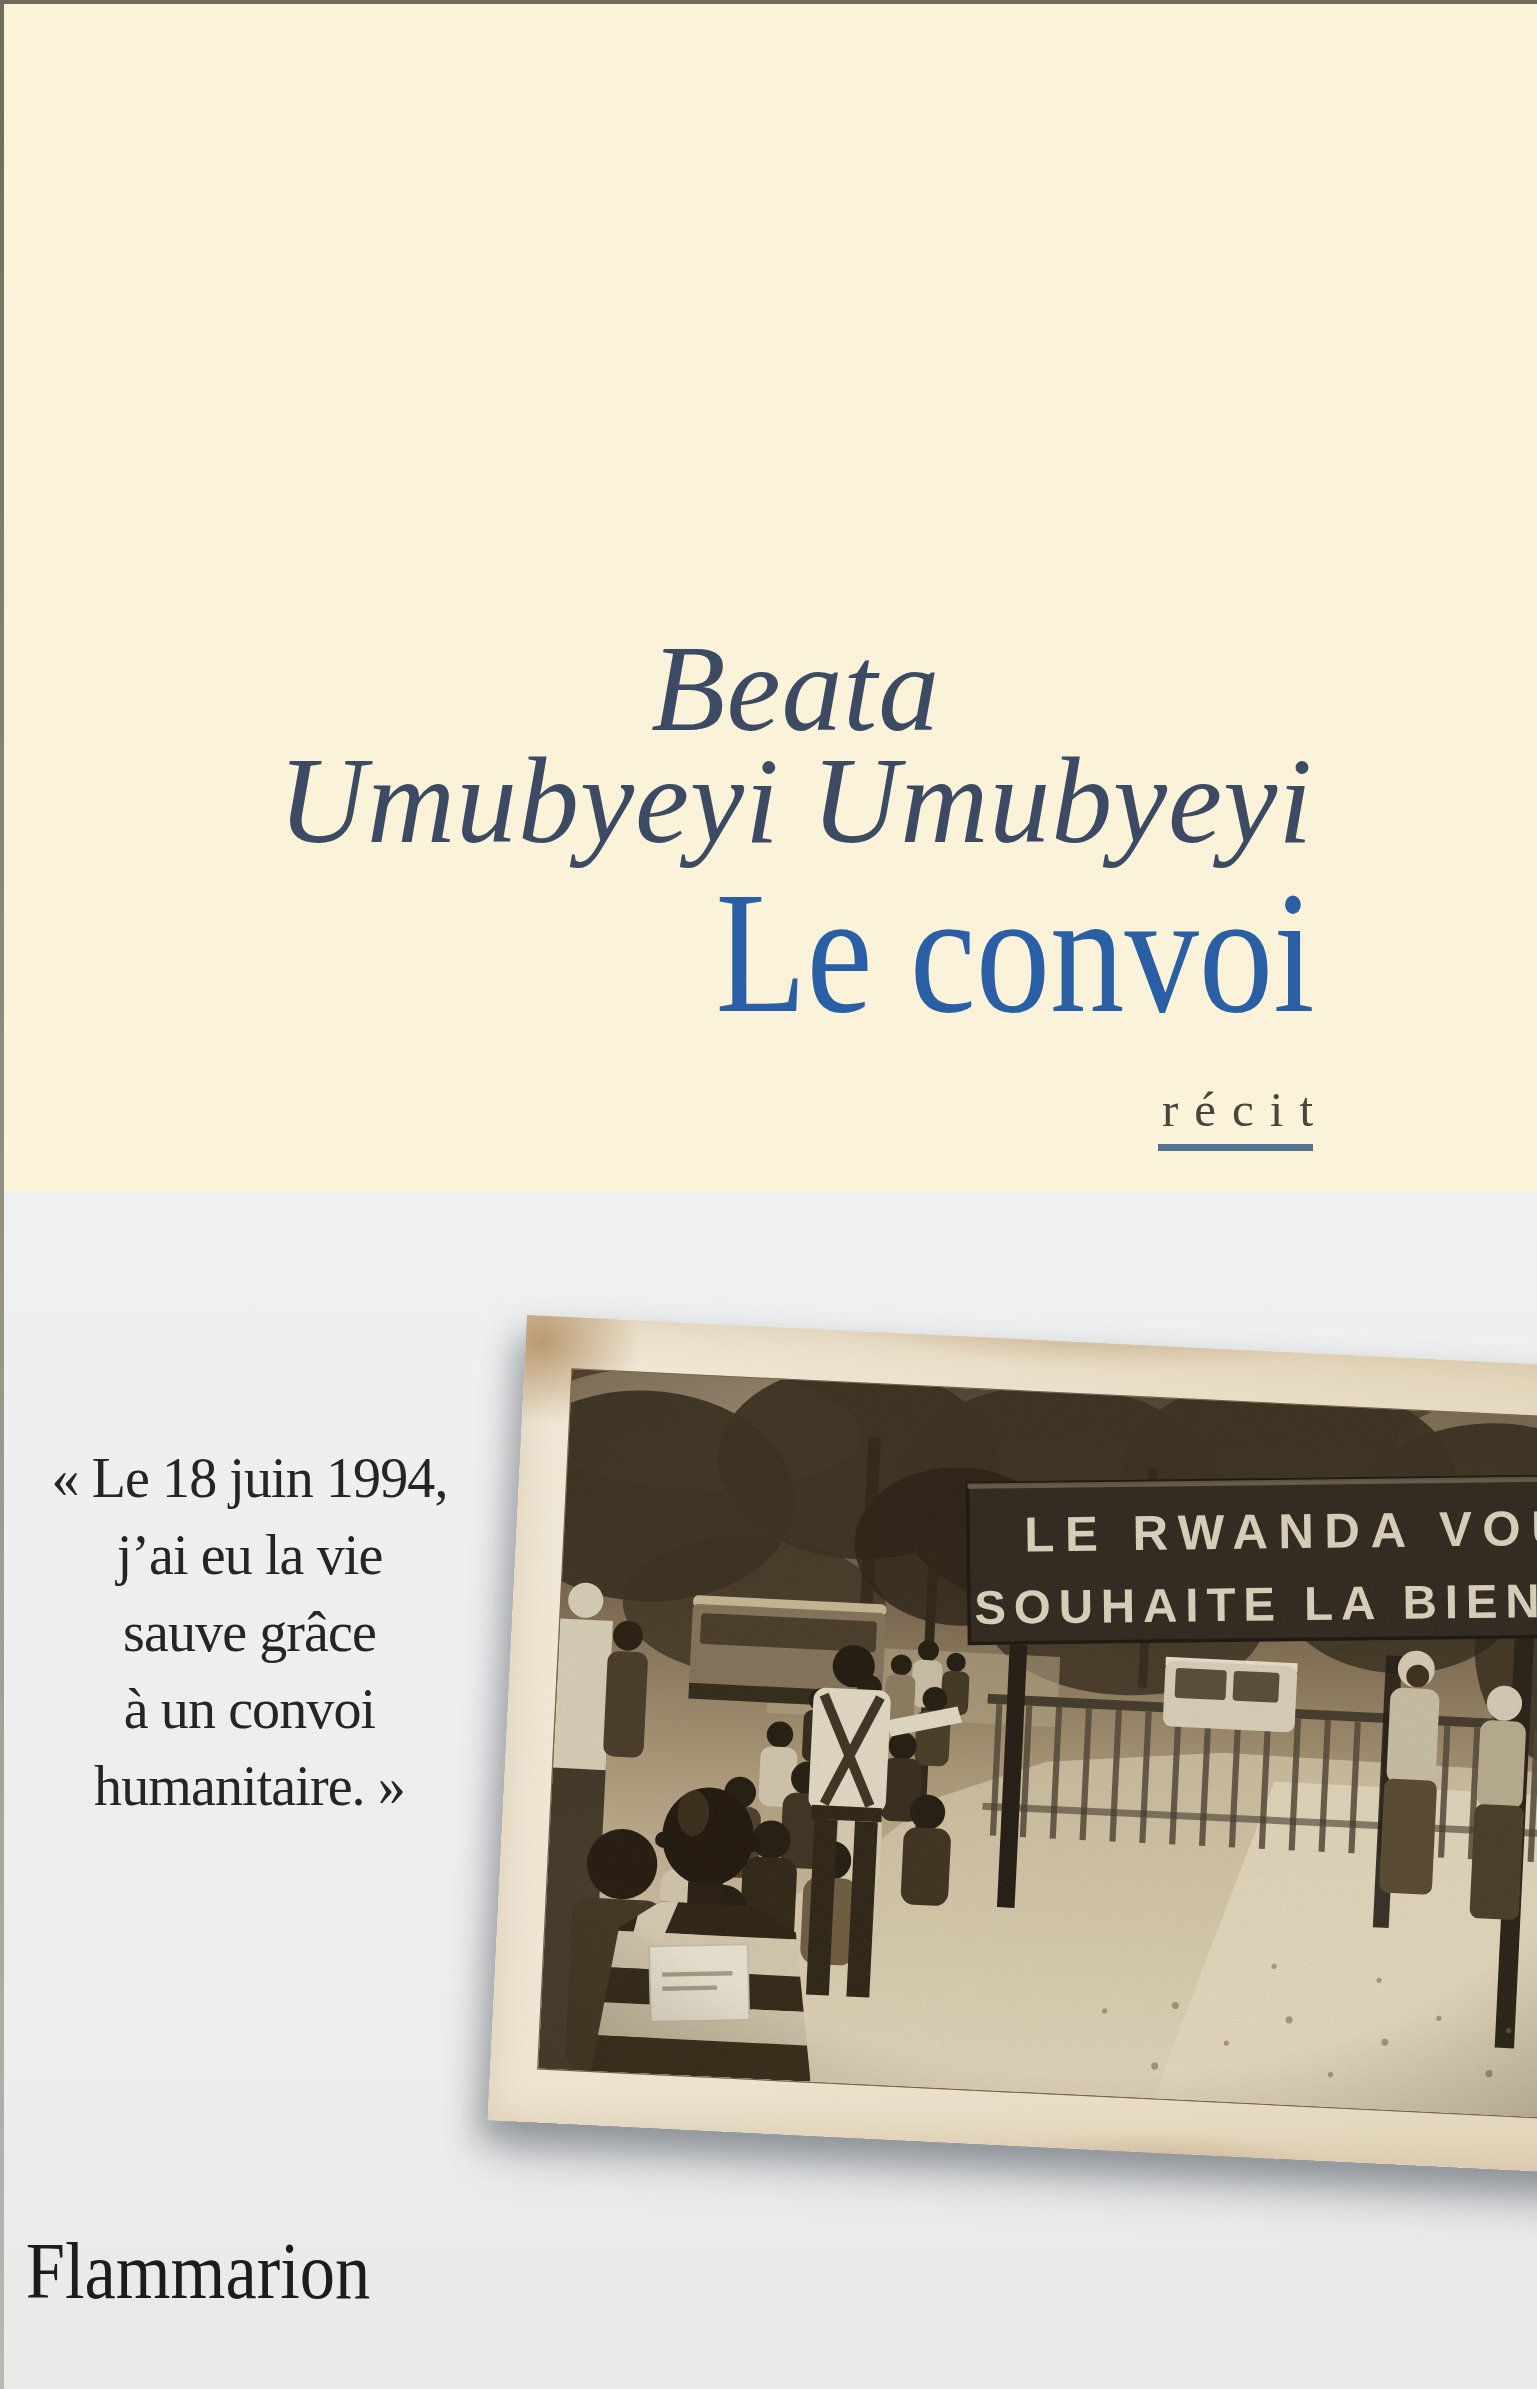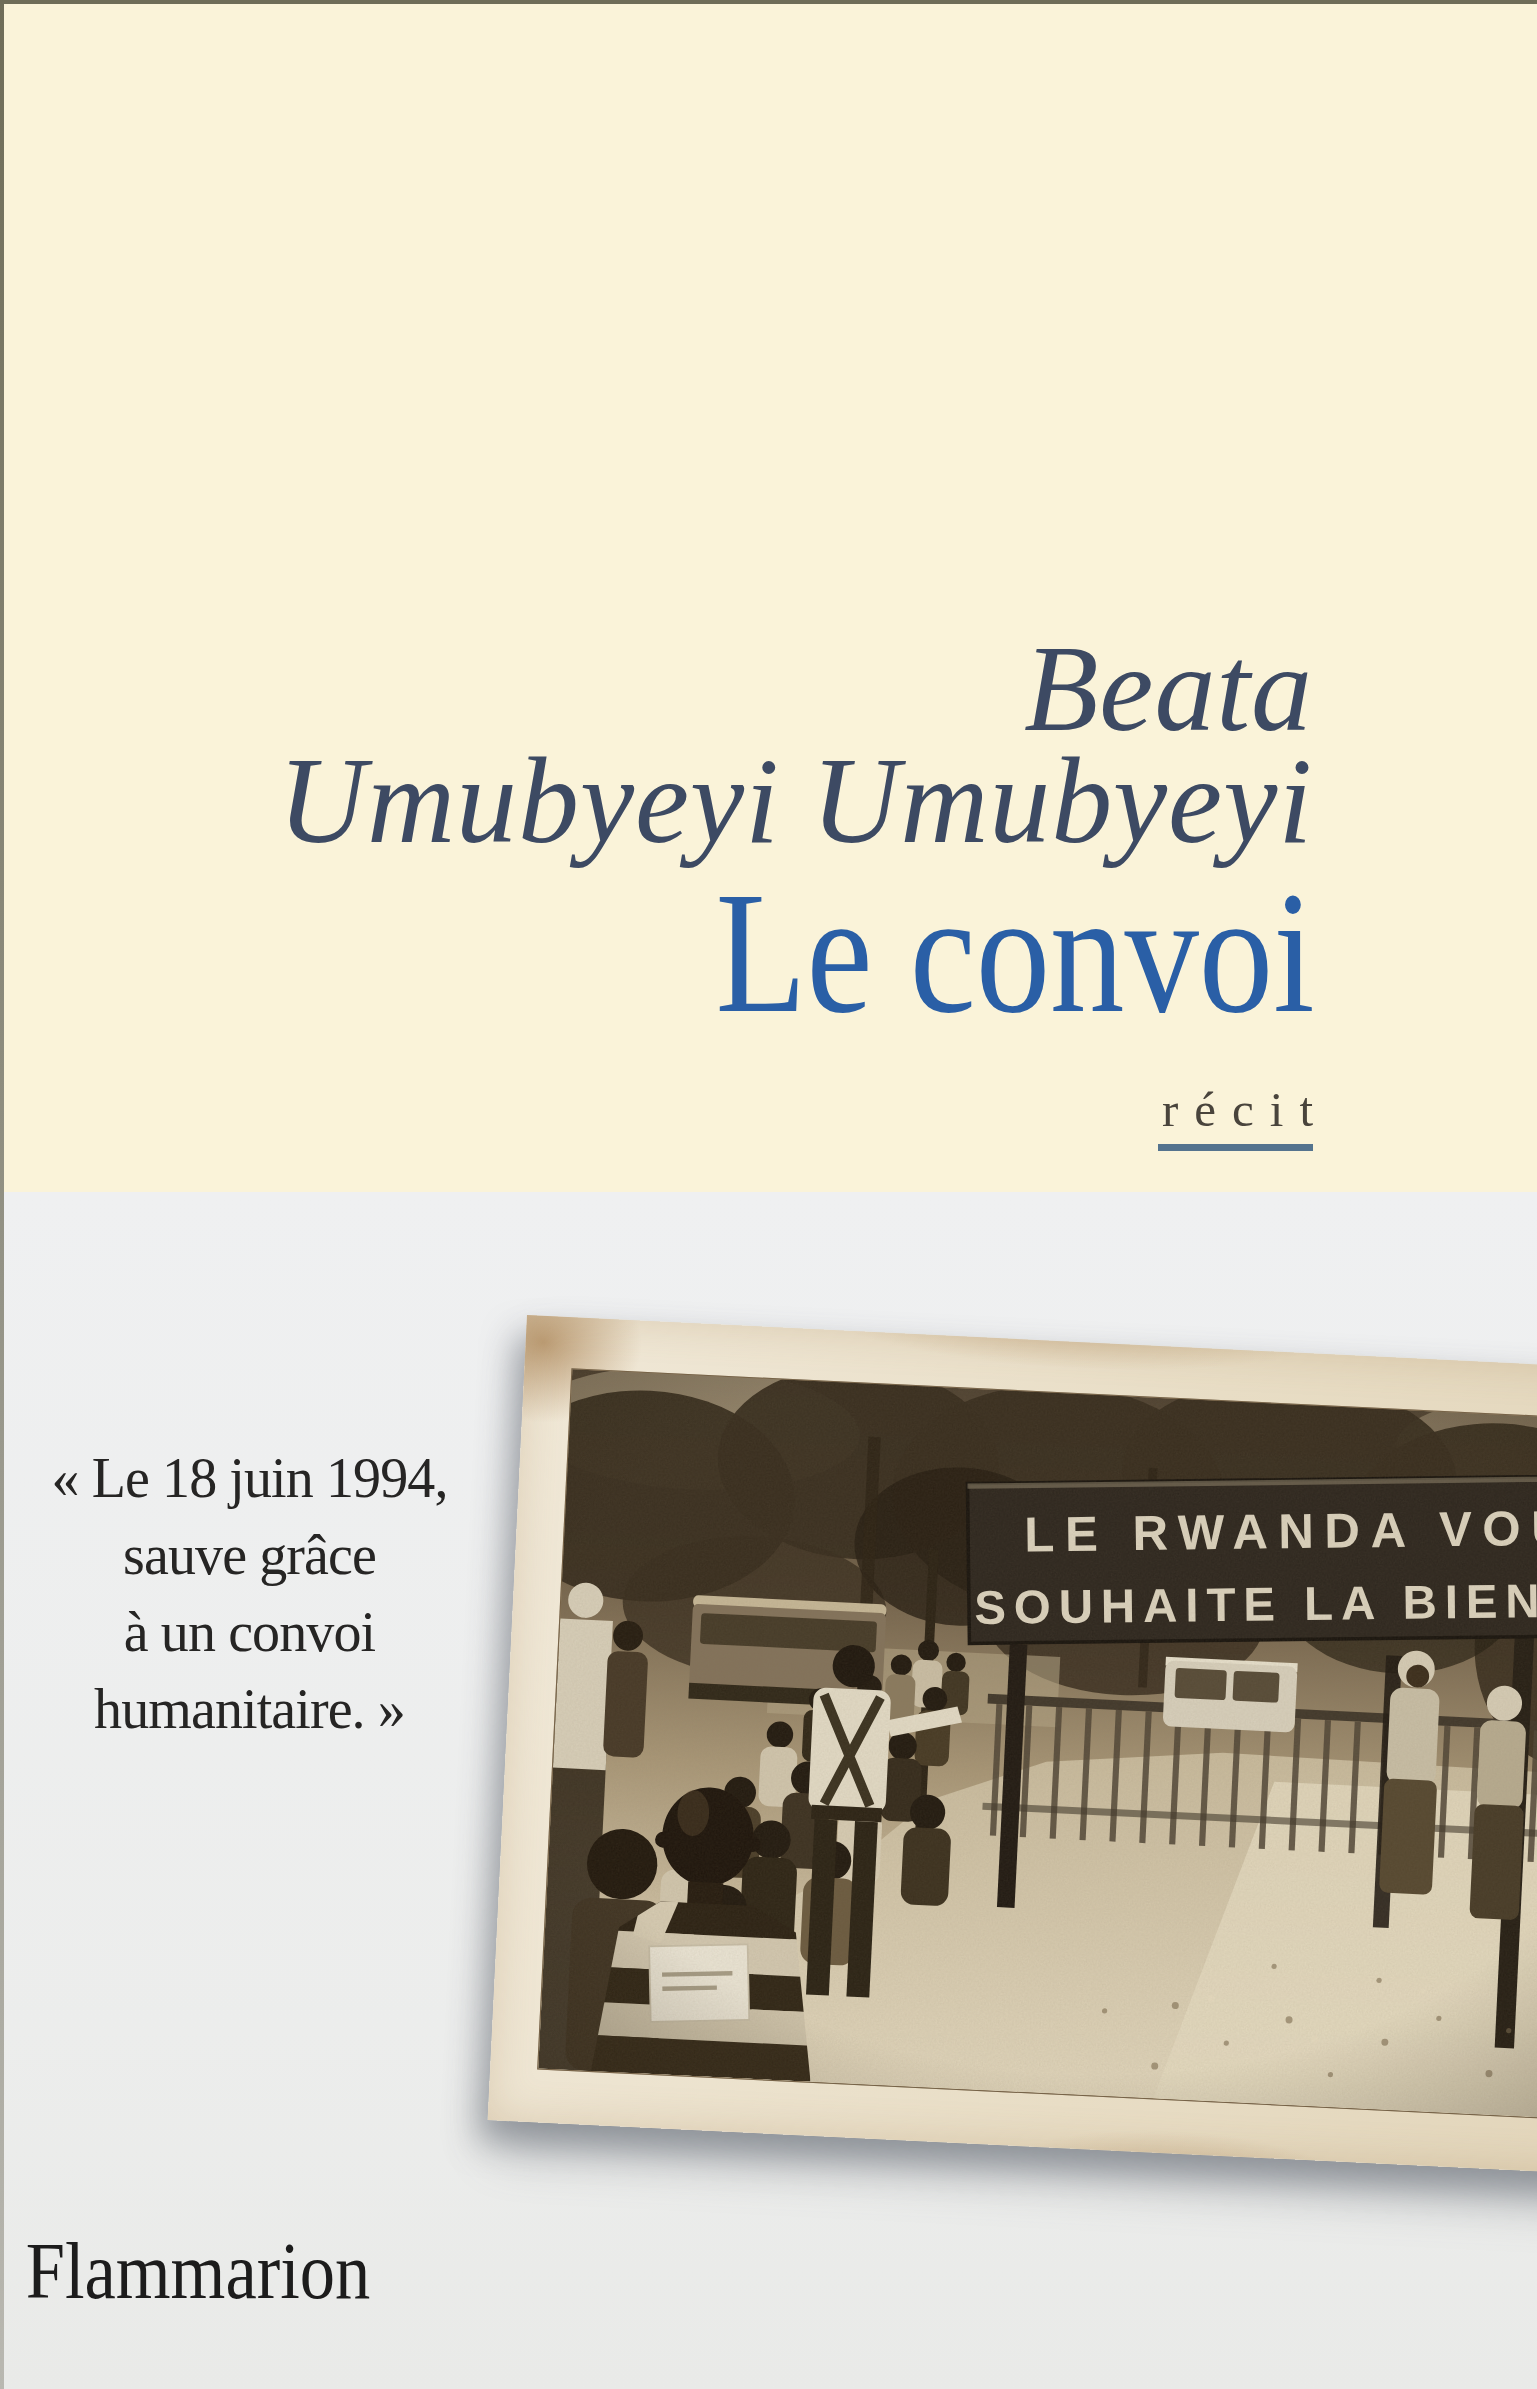--- a/index.html
+++ b/index.html
@@ -17,21 +17,21 @@
   
   .panel-top{
     position:absolute;left:0;top:0;width:100%;height:1192px;
     background:var(--cream_bg);
   }
   .author{
     position:absolute;top:633px;right:224px;
     font-style:italic;font-size:122px;line-height:112px;
     letter-spacing:0.9px;
     color:var(--author_navy);
-    text-align:right;white-space:nowrap;
+    text-align:center;white-space:nowrap;
   }
   .title{
     position:absolute;top:866px;right:222px;
     font-family:Liberation Serif, serif;
     font-size:173px;line-height:173px;font-weight:400;
     color:var(--title_blue);
     white-space:nowrap;
   }
   .title .squeeze{display:inline-block;transform:scaleX(.86);transform-origin:100% 50%;}
   .genre{
@@ -111,20 +111,21 @@
     <div class="genre">
       <span class="genre-word">récit</span>
       <span class="genre-rule"></span>
     </div>
   </div>
 
   <div class="panel-bottom"></div>
 
   <div class="quote">
     <div>« Le 18 juin 1994,</div>
+    <div>j’ai eu la vie</div>
     <div>sauve grâce</div>
     <div>à un convoi</div>
     <div>humanitaire. »</div>
   </div>
 
   <div class="photo">
     <div class="photo-inner">
       <svg viewBox="0 0 1187 797" preserveAspectRatio="none">
         <defs>
           <linearGradient id="bgGrad" x1="0" y1="0" x2="0" y2="1">

